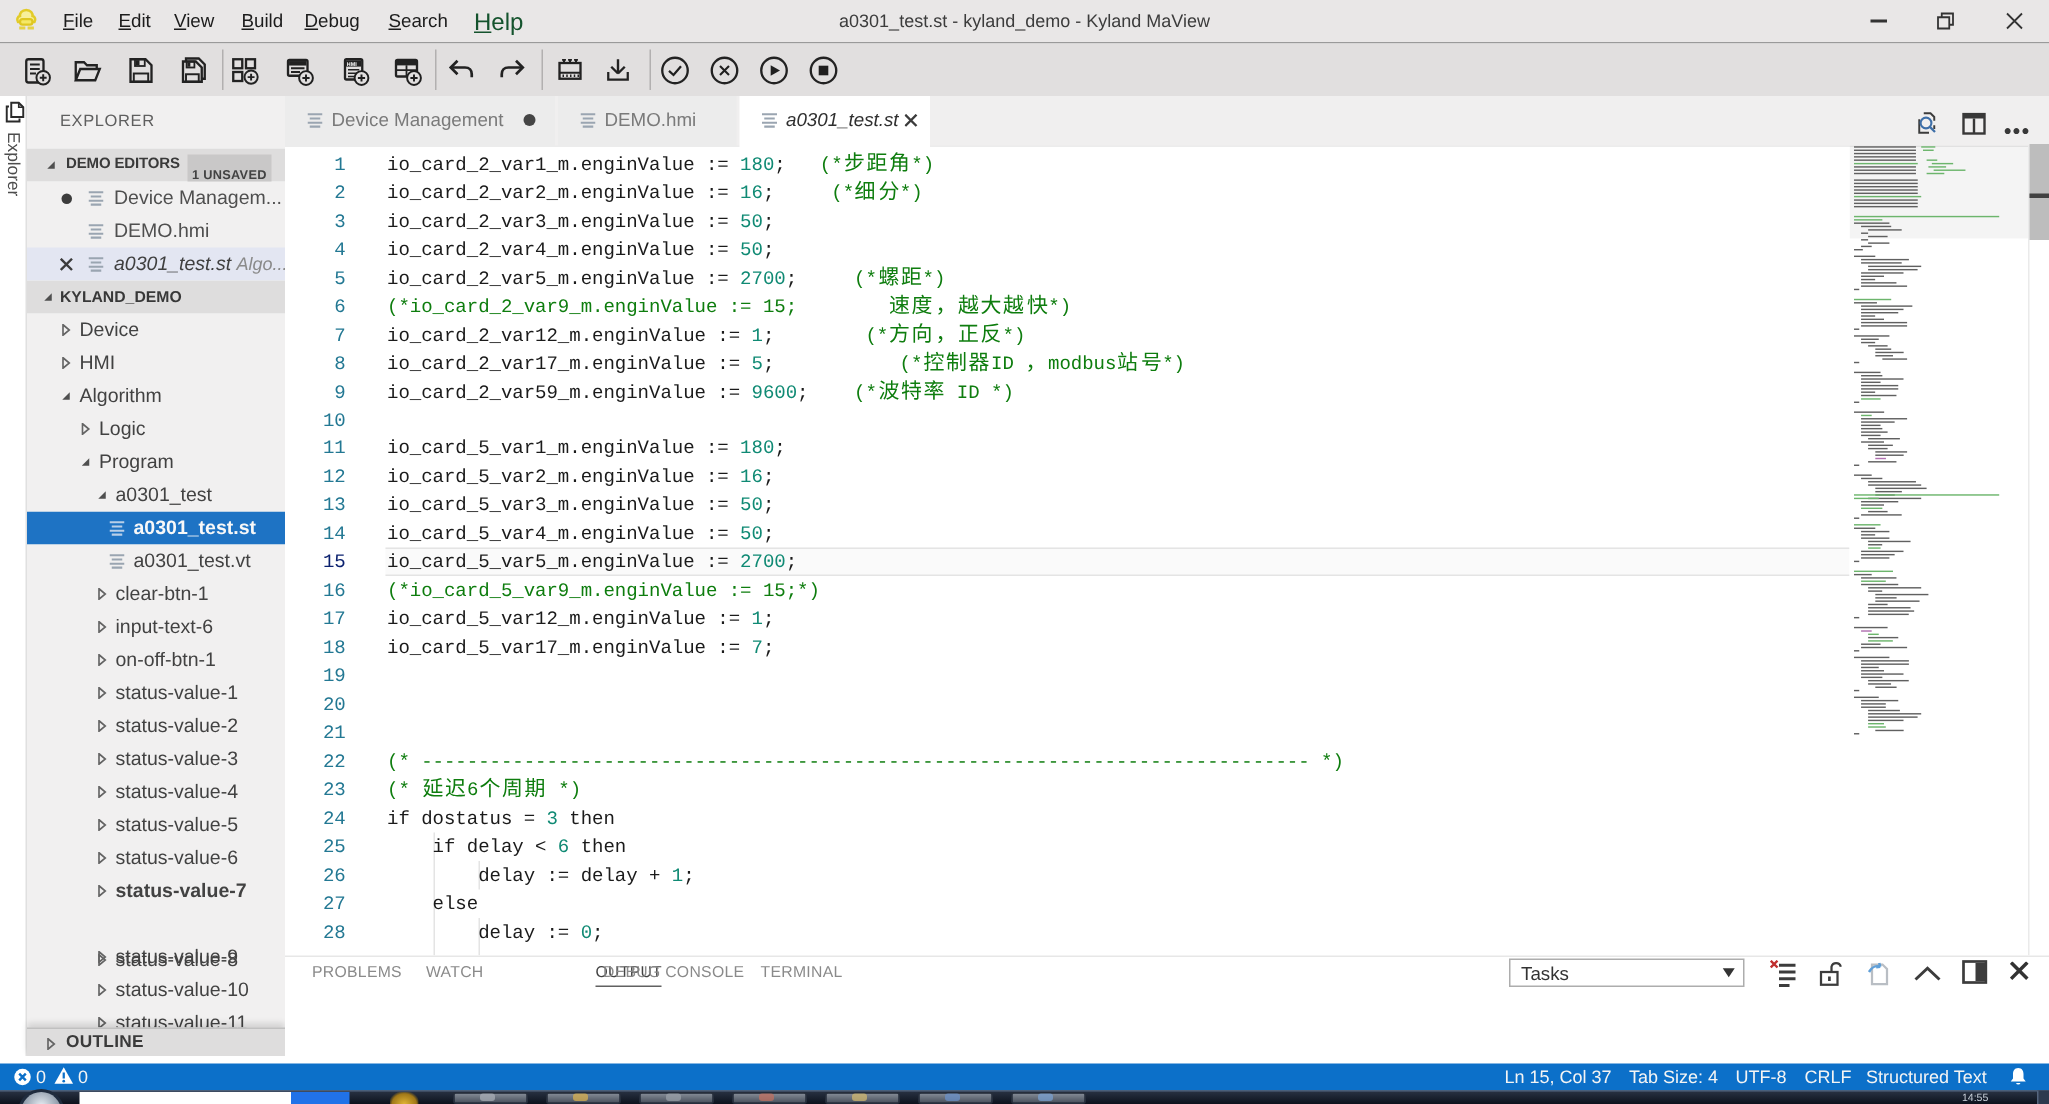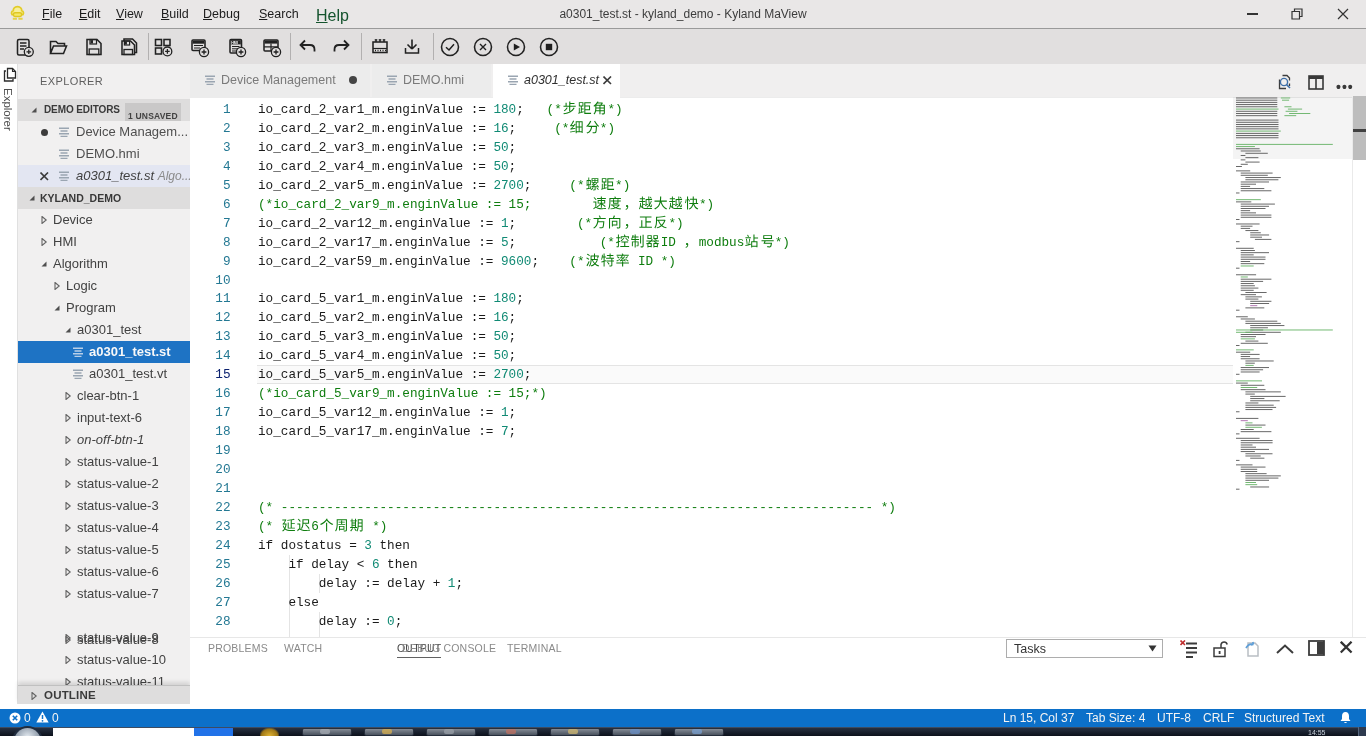--- a/index.html
+++ b/index.html
@@ -336,21 +336,21 @@
         <use href="#arrc"></use>
       </svg>
       <span class="lbl" style="left:59px;color:#424242;line-height:22px">clear-btn-1</span>
     </div>
 <div class="row" style="top:343.5px;">
       <svg class="arrc" style="left:46px" width="8" height="8">
         <use href="#arrc"></use>
       </svg>
       <span class="lbl" style="left:59px;color:#424242;line-height:22px">input-text-6</span>
     </div>
-<div class="row" style="top:365.5px;font-style:italic;">
+<div class="row" style="top:365.5px;">
       <svg class="arrc" style="left:46px" width="8" height="8">
         <use href="#arrc"></use>
       </svg>
       <span class="lbl" style="left:59px;color:#424242;line-height:22px">on-off-btn-1</span>
     </div>
 <div class="row" style="top:387.5px;">
       <svg class="arrc" style="left:46px" width="8" height="8">
         <use href="#arrc"></use>
       </svg>
       <span class="lbl" style="left:59px;color:#424242;line-height:22px">status-value-1</span>
@@ -378,21 +378,21 @@
         <use href="#arrc"></use>
       </svg>
       <span class="lbl" style="left:59px;color:#424242;line-height:22px">status-value-5</span>
     </div>
 <div class="row" style="top:497.5px;">
       <svg class="arrc" style="left:46px" width="8" height="8">
         <use href="#arrc"></use>
       </svg>
       <span class="lbl" style="left:59px;color:#424242;line-height:22px">status-value-6</span>
     </div>
-<div class="row" style="top:519.5px;">
+<div class="row" style="top:519.5px;font-weight:bold;">
       <svg class="arrc" style="left:46px" width="8" height="8">
         <use href="#arrc"></use>
       </svg>
       <span class="lbl" style="left:59px;color:#424242;line-height:22px">status-value-7</span>
     </div>
 <div class="row" style="top:541.5px;margin-top:24px;">
       <svg class="arrc" style="left:46px" width="8" height="8">
         <use href="#arrc"></use>
       </svg>
       <span class="lbl" style="left:59px;color:#424242;line-height:22px">status-value-8</span>

